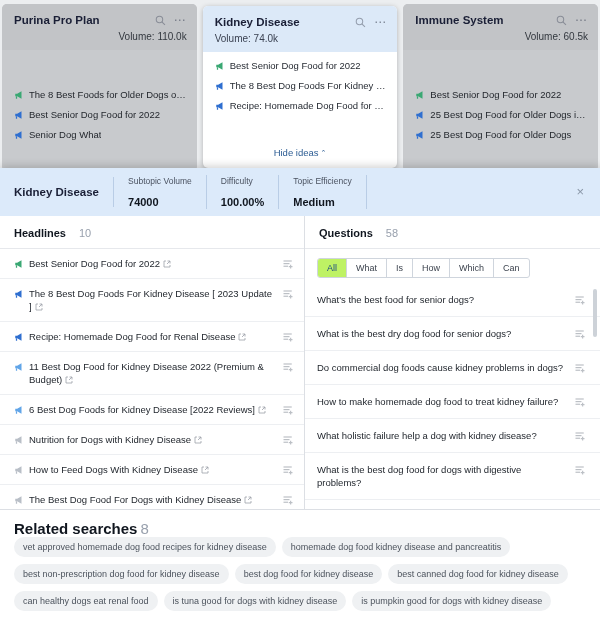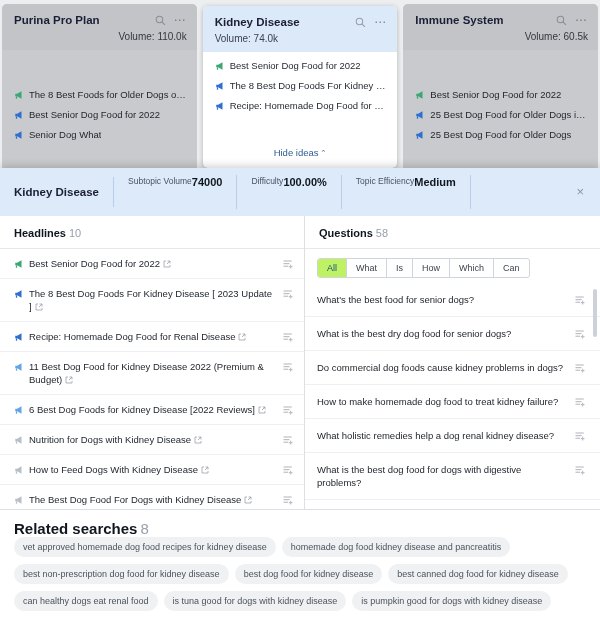--- a/index.html
+++ b/index.html
@@ -73,42 +73,42 @@
     background: #dceafa; height: 48px; flex: 0 0 auto;
     display: flex; align-items: center; padding: 0 12px 0 14px;
   }
   .ph-title {
     font-size: 11.5px; font-weight: bold; color: #1a1f36;
     padding-right: 14px; border-right: 1px solid #b9cde6;
     height: 30px; display: flex; align-items: center;
   }
   .metric {
     padding: 0 14px; height: 34px;
-    display: flex; flex-direction: row; justify-content: space-between;
+    display: flex; flex-direction: column; justify-content: space-between;
     border-right: 1px solid #b9cde6;
   }
   .metric:last-of-type { border-right: none; }
   .metric-label { font-size: 8.5px; color: #4a5260; line-height: 12px; }
   .metric-value { font-size: 11px; font-weight: bold; color: #10161f; line-height: 14px; }
   .ph-spacer { flex: 1 1 auto; }
   .close-btn {
     font-size: 13px; color: #8a97a8; cursor: pointer;
     padding: 2px 4px; line-height: 12px;
   }
 
   
   .cols { flex: 1 1 auto; display: flex; min-height: 0; }
   .col-left { width: 305px; flex: 0 0 305px; border-right: 1px solid #dcdfe4;
               display: flex; flex-direction: column; min-height: 0; }
   .col-right { flex: 1 1 auto; display: flex; flex-direction: column; min-height: 0; }
   .col-head {
     padding: 11px 12px 9px 14px; font-size: 11px; color: #10161f; font-weight: bold;
     border-bottom: 1px solid #e6e8ec; flex: 0 0 auto;
   }
-  .col-head .count { font-weight: normal; color: #98a0ad; margin-left: 3px; }
+  .col-head .count { font-weight: normal; color: #98a0ad; margin-left: 13px; }
 
   .list { flex: 1 1 auto; overflow: hidden; position: relative; }
 
   .row {
     display: flex; align-items: flex-start;
     padding: 8px 10px 8px 14px;
     border-bottom: 1px solid #edeff2;
     min-height: 27px;
   }
   .row-ic { flex: 0 0 auto; margin-right: 5px; margin-top: 1px; }
@@ -530,21 +530,21 @@
             <span class="qtxt">How to make homemade dog food to treat kidney failure?</span>
             <svg class="addlist" viewBox="0 0 16 16">
               <line x1="2" y1="4" x2="13" y2="4" stroke="#6c7480" stroke-width="1.6"></line>
               <line x1="2" y1="7.5" x2="10" y2="7.5" stroke="#6c7480" stroke-width="1.6"></line>
               <line x1="2" y1="11" x2="8" y2="11" stroke="#6c7480" stroke-width="1.6"></line>
               <line x1="11.5" y1="9" x2="11.5" y2="14" stroke="#6c7480" stroke-width="1.6"></line>
               <line x1="9" y1="11.5" x2="14" y2="11.5" stroke="#6c7480" stroke-width="1.6"></line>
             </svg>
           </div>
           <div class="row qrow">
-            <span class="qtxt">What holistic remedies help a dog renal kidney disease?</span>
+            <span class="qtxt">What holistic failure help a dog with kidney disease?</span>
             <svg class="addlist" viewBox="0 0 16 16">
               <line x1="2" y1="4" x2="13" y2="4" stroke="#6c7480" stroke-width="1.6"></line>
               <line x1="2" y1="7.5" x2="10" y2="7.5" stroke="#6c7480" stroke-width="1.6"></line>
               <line x1="2" y1="11" x2="8" y2="11" stroke="#6c7480" stroke-width="1.6"></line>
               <line x1="11.5" y1="9" x2="11.5" y2="14" stroke="#6c7480" stroke-width="1.6"></line>
               <line x1="9" y1="11.5" x2="14" y2="11.5" stroke="#6c7480" stroke-width="1.6"></line>
             </svg>
           </div>
           <div class="row qrow">
             <span class="qtxt">What is the best dog food for dogs with digestive problems?</span>

